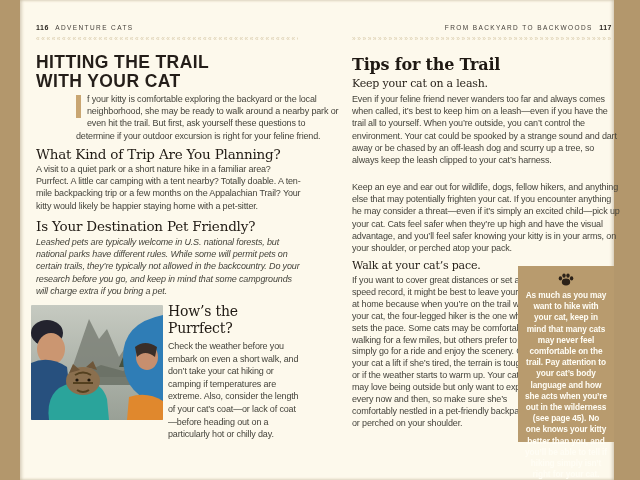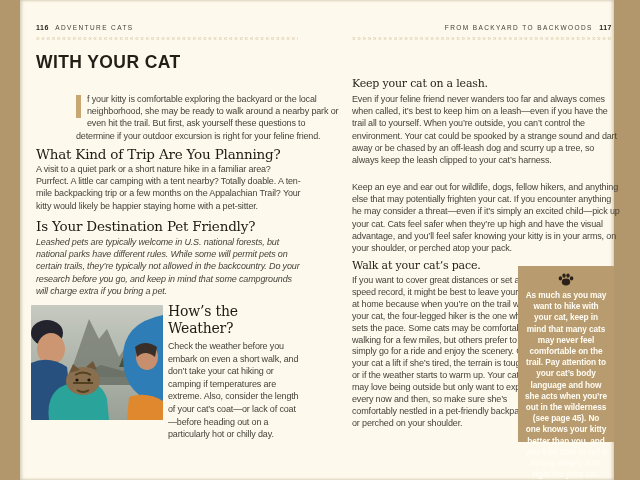--- a/index.html
+++ b/index.html
@@ -66,20 +66,21 @@
 <body>
 
 <div class="spread">
 
   <div class="abs runhead" style="left:16px;top:24px;">
     <b>116</b>&nbsp;&nbsp;<span>ADVENTURE CATS</span>
   </div>
   <div class="abs rule" style="left:16px;top:34px;width:262px;">««««««««««««««««««««««««««««««««««««««««««««««««««««««««««««««««««««««</div>
 
   <div class="abs main-title" style="left:16px;top:53px;">
+    <div>HITTING THE TRAIL</div>
     <div>WITH YOUR CAT</div>
   </div>
 
   <div class="abs body-txt" style="left:16px;top:93px;width:266px;margin-left:40px;">
     <span class="dropcap">I</span><span>f your kitty is comfortable exploring the backyard or the local neighborhood, she may be ready to walk around a nearby park or even hit the trail. But first, ask yourself these questions to determine if your outdoor excursion is right for your feline friend.</span>
   </div>
 
   <div class="abs serif-head" style="left:16px;top:147px;width:270px;">What Kind of Trip Are You Planning?</div>
   <div class="abs serif-head" style="left:16px;top:219px;width:270px;">Is Your Destination Pet Friendly?</div>
 
@@ -113,29 +114,30 @@
       <ellipse cx="52" cy="76" rx="17" ry="14" fill="#8a6f4e"></ellipse>
       <path d="M38,68 l4,-9 l7,6 Z M66,65 l-4,-9 l-7,6 Z" fill="#6e5639"></path>
       <path d="M44,70 q8,-5 16,0 M42,78 h20 M46,85 q6,4 12,0" stroke="#53401f" stroke-width="2" fill="none"></path>
       <circle cx="46" cy="75" r="1.6" fill="#1e160c"></circle>
       <circle cx="58" cy="75" r="1.6" fill="#1e160c"></circle>
     </svg>
   </div>
 
   <div class="abs serif-head" style="left:148px;top:303px;width:130px;font-size:14px;line-height:16.5px;">
     <div>How’s the</div>
-    <div>Weather?</div>
+    <div>Purrfect?</div>
   </div>
   <div class="abs body-txt" style="left:148px;top:340px;width:132px;line-height:12.6px;">Check the weather before you embark on even a short walk, and don’t take your cat hiking or camping if temperatures are extreme. Also, consider the length of your cat’s coat—or lack of coat—before heading out on a particularly hot or chilly day.</div>
 
   <div class="abs runhead" style="left:332px;top:24px;width:260px;text-align:right;">
     <span>FROM BACKYARD TO BACKWOODS</span>&nbsp;&nbsp;<b>117</b>
   </div>
   <div class="abs rule" style="left:332px;top:34px;width:260px;">»»»»»»»»»»»»»»»»»»»»»»»»»»»»»»»»»»»»»»»»»»»»»»»»»»»»»»»»»»»»»»»»»»»»»»</div>
 
+  <div class="abs tips-title" style="left:332px;top:55px;">Tips for the Trail</div>
 
   <div class="abs tip-head" style="left:332px;top:77px;width:266px;">Keep your cat on a leash.</div>
   <div class="abs body-txt" style="left:332px;top:93px;width:266px;">Even if your feline friend never wanders too far and always comes when called, it’s best to keep him on a leash—even if you have the trail all to yourself. When you’re outside, you can’t control the environment. Your cat could be spooked by a strange sound and dart away or be chased by an off-leash dog and scurry up a tree, so always keep the leash clipped to your cat’s harness.</div>
 
   <div class="abs body-txt" style="left:332px;top:181px;width:268px;">Keep an eye and ear out for wildlife, dogs, fellow hikers, and anything else that may potentially frighten your cat. If you encounter anything he may consider a threat—even if it’s simply an excited child—pick up your cat. Cats feel safer when they’re up high and have the visual advantage, and you’ll feel safer knowing your kitty is in your arms, on your shoulder, or perched atop your pack.</div>
 
   <div class="abs tip-head" style="left:332px;top:259px;width:190px;">Walk at your cat’s pace.</div>
   <div class="abs body-txt" style="left:332px;top:275px;width:184px;line-height:11.9px;">If you want to cover great distances or set a speed record, it might be best to leave your cat at home because when you’re on the trail with your cat, the four-legged hiker is the one who sets the pace. Some cats may be comfortable walking for a few miles, but others prefer to simply go for a ride and enjoy the scenery. Give your cat a lift if she’s tired, the terrain is tough, or if the weather starts to warm up. Your cat may love being outside but only want to explore every now and then, so make sure she’s comfortably nestled in a pet-friendly backpack or perched on your shoulder.</div>
 
   <div class="abs sidebar-box" style="left:498px;top:266px;width:96px;height:176px;">

